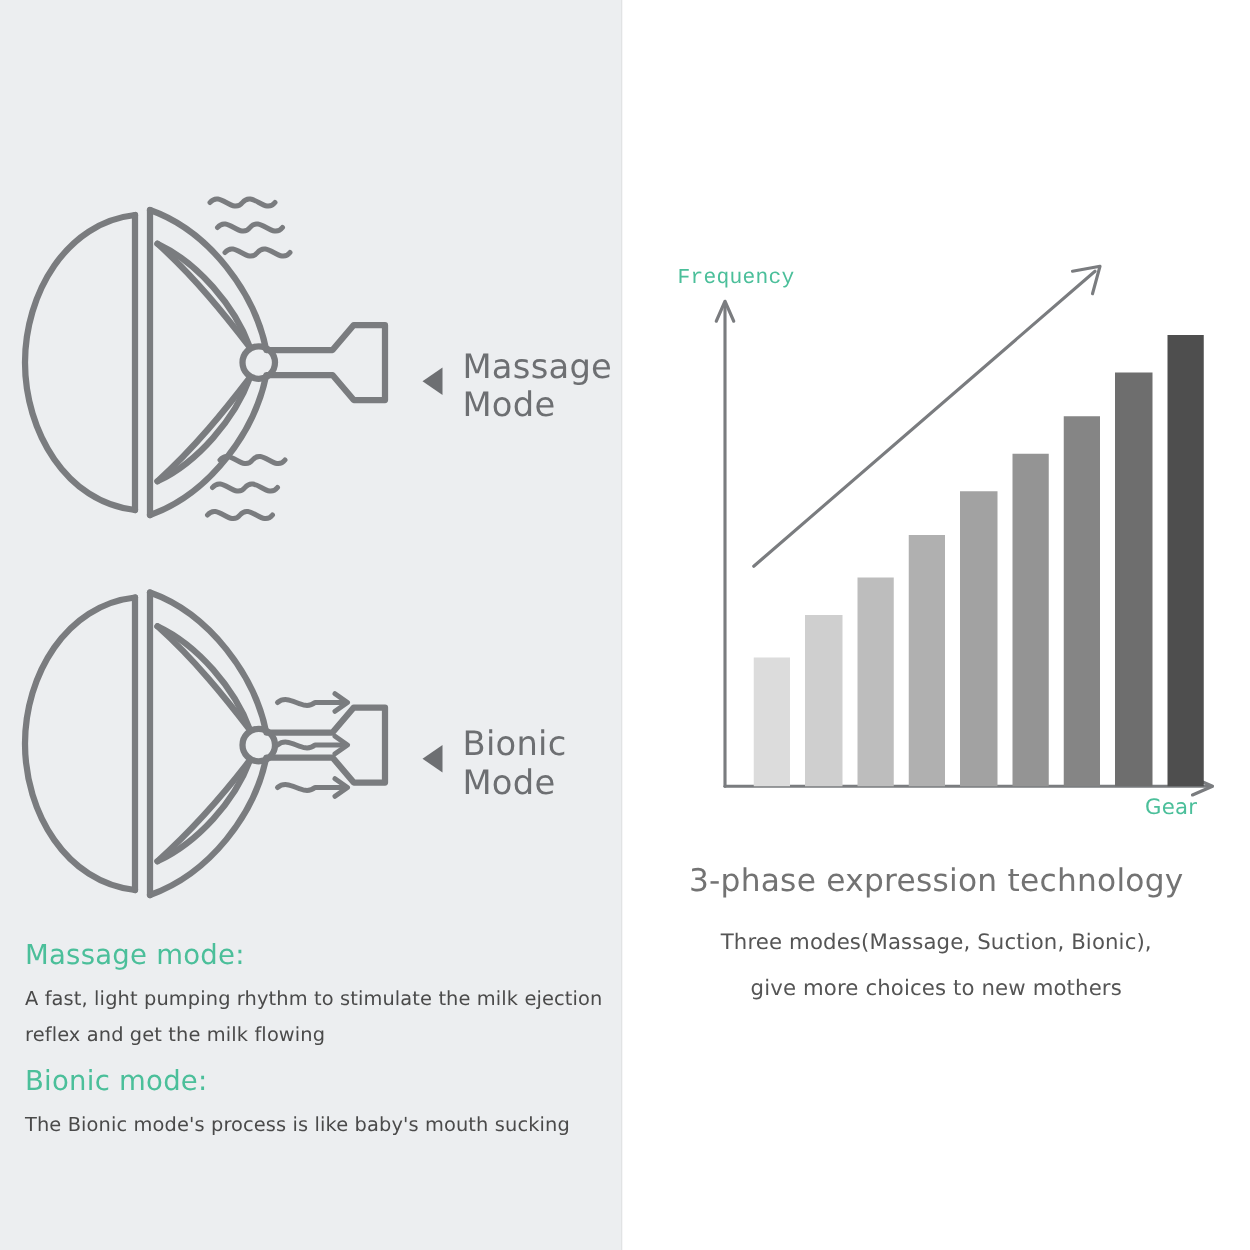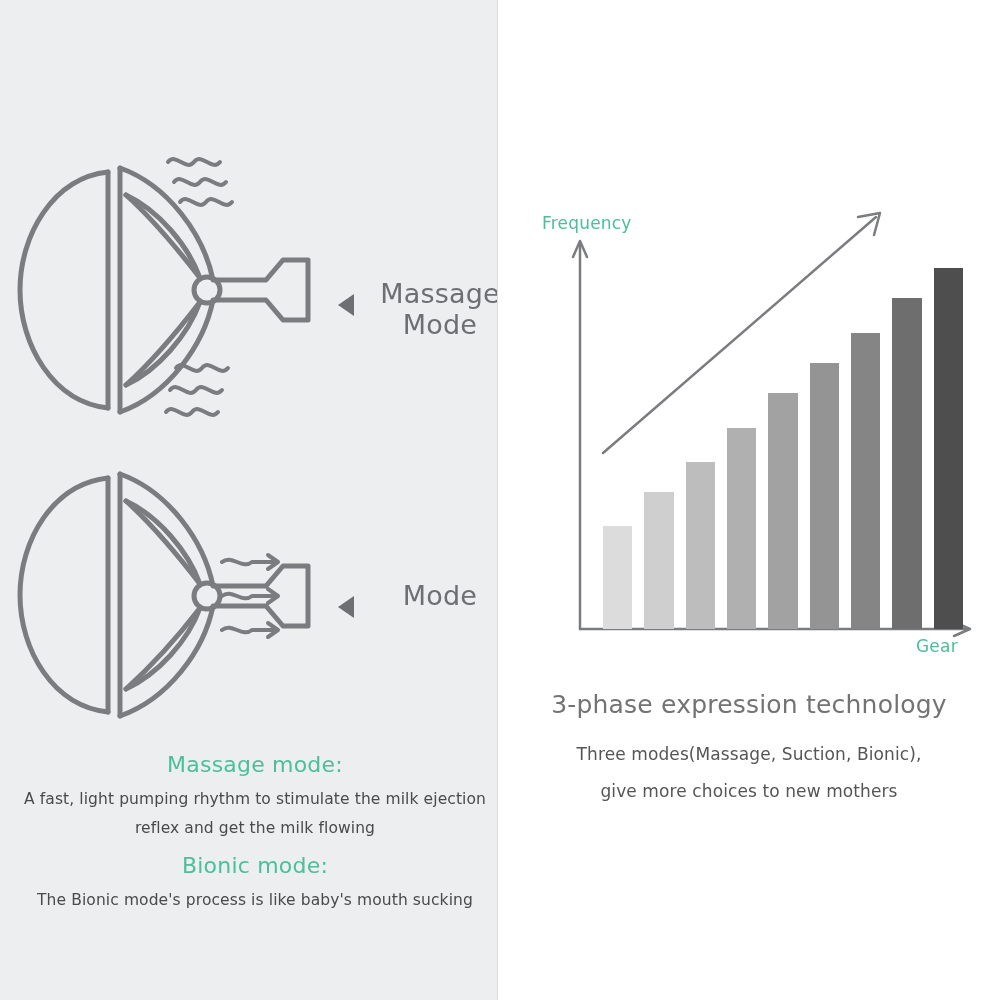--- a/index.html
+++ b/index.html
@@ -28,21 +28,20 @@
     width: 497px;
     height: 1000px;
     background: #eceef0;
   }
   .left-inner {
     position: absolute;
     left: 0;
     top: 0;
     width: 419px;
     height: 1000px;
-    text-align: center;
   }
 
   .pump-fig {
     position: absolute;
   }
   .pump-fig.top { left: 8px; top: 140px; }
   .pump-fig.bottom { left: 8px; top: 450px; }
 
   .mode-arrow {
     position: absolute;
@@ -113,21 +112,21 @@
     top: 195px;
     width: 470px;
     height: 480px;
   }
   .axis-label {
     position: absolute;
     font-size: 17px;
     color: #4bbf9a;
     letter-spacing: 0.2px;
   }
-  .axis-label.freq { left: 24px; top: 18px; }
+  .axis-label.freq { left: 24px; top: 18px; font-family: Liberation Mono, monospace; }
   .axis-label.gear { left: 398px; top: 441px; }
 
   .bars {
     position: absolute;
     left: 85px;
     bottom: 46px;
     height: 380px;
     width: 360px;
     display: flex;
     align-items: flex-end;
@@ -227,20 +226,21 @@
             <path d="M214 146 C 224 138, 234 154, 244 146 L268 146"></path>
             <path d="M260 139 L270 146 L260 153"></path>
             <path d="M214 180 C 224 172, 234 188, 244 180 L268 180"></path>
             <path d="M260 173 L270 180 L260 187"></path>
           </g>
         </svg>
       </div>
 
       <div class="mode-arrow bottom"></div>
       <div class="mode-label bottom">
+        <div>Bionic</div>
         <div>Mode</div>
       </div>
 
       <div class="caption-block second">
         <p class="caption-heading">Bionic mode:</p>
         <p class="caption-text">The Bionic mode's process is like baby's mouth sucking</p>
       </div>
 
       <div class="caption-block first">
         <p class="caption-heading">Massage mode:</p>

